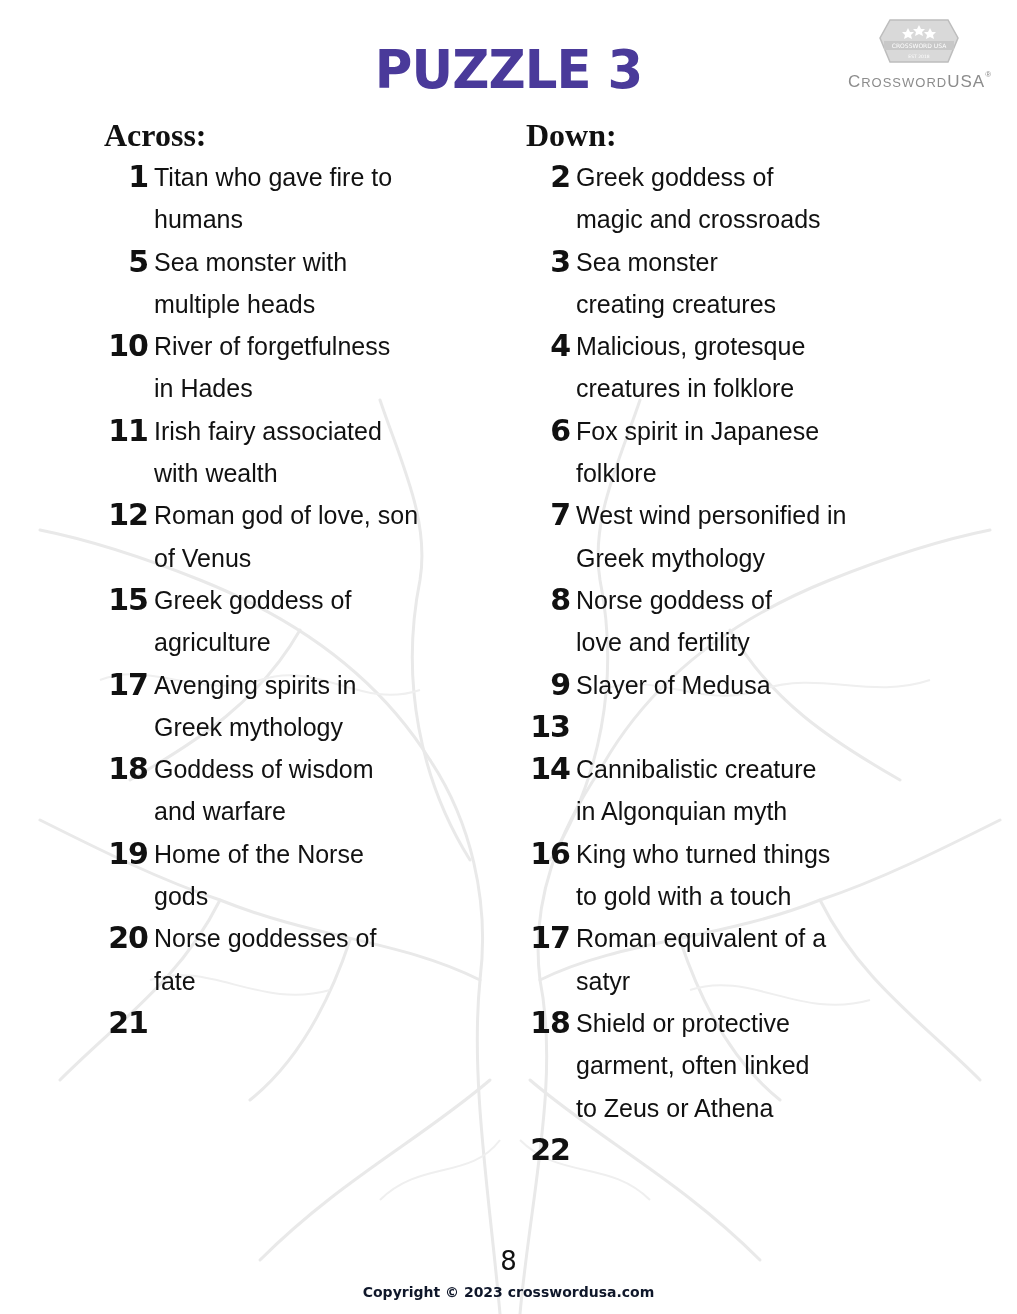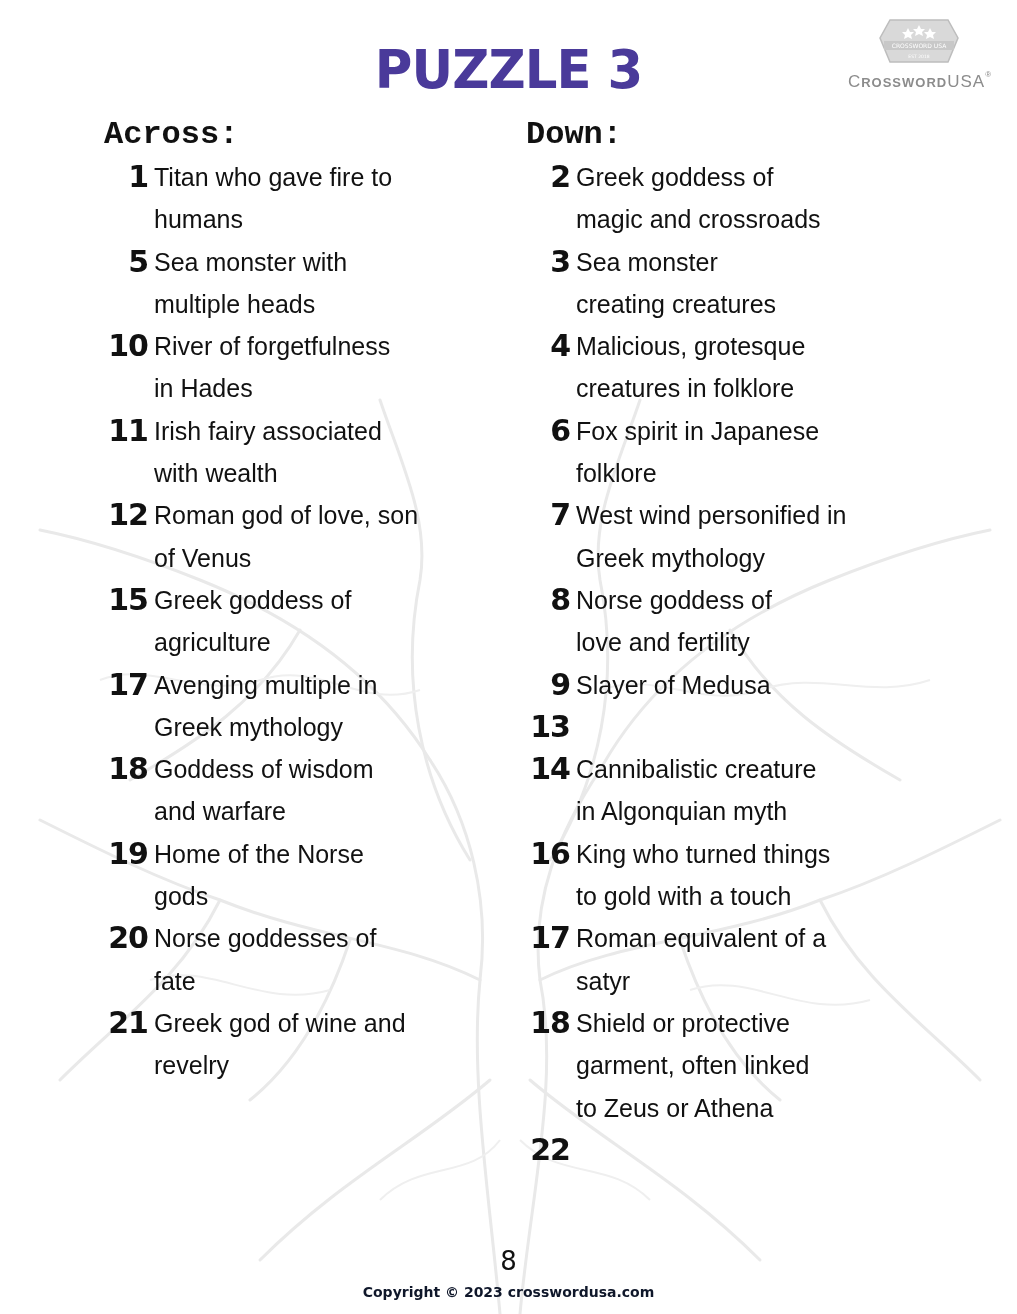--- a/index.html
+++ b/index.html
@@ -15,27 +15,27 @@
     letter-spacing:-1px; color:#4a3a9a; z-index:2; line-height:64px;
     transform:scaleX(0.95);
   }
   .logo { position:absolute; left:828px; top:14px; width:180px; height:80px; z-index:2; }
   .logo-badge { position:absolute; left:50px; top:2px; width:82px; height:50px; }
   .logo-text {
     position:absolute; left:4px; top:58px; width:176px; text-align:center;
     font-family:"Liberation Sans", sans-serif; font-size:17px; color:#8c8c8c;
     letter-spacing:1px; white-space:nowrap;
   }
-  .logo-text .sm { font-size:13px;font-weight:bold; }
+  .logo-text .sm { font-size:13px; }
   .logo-text sup { font-size:8px; vertical-align:top; position:relative; top:-2px; }
   .col { position:absolute; top:114px; z-index:2; }
   .col.across { left:104px; width:400px; }
   .col.down { left:526px; width:420px; }
   .heading {
-    font-family:Liberation Mono, monospace; font-weight:bold; font-size:32px;
+    font-family:Liberation Serif, serif; font-weight:bold; font-size:32px;
     line-height:42px; margin:0 0 0 0; color:#111;
   }
   .clue { display:flex; align-items:flex-start; font-size:33px; line-height:42.3px; }
   .num {
     flex:0 0 44px; text-align:right; font-family:"DejaVu Sans", sans-serif;
     font-weight:bold; font-size:30px; padding-right:0px; letter-spacing:-1px;
   }
   .txt {
     flex:1 1 auto; padding-left:6px;
     font-family:Liberation Sans, sans-serif;
@@ -126,42 +126,40 @@
       <span class="txt">Roman god of love, son
 of Venus</span>
     </div>
   <div class="clue">
       <span class="num">15</span>
       <span class="txt">Greek goddess of
 agriculture</span>
     </div>
   <div class="clue">
       <span class="num">17</span>
-      <span class="txt">Avenging multiple in
+      <span class="txt">Avenging spirits in
 Greek mythology</span>
     </div>
   <div class="clue">
       <span class="num">18</span>
       <span class="txt">Goddess of wisdom
 and warfare</span>
     </div>
   <div class="clue">
       <span class="num">19</span>
       <span class="txt">Home of the Norse
 gods</span>
     </div>
   <div class="clue">
       <span class="num">20</span>
       <span class="txt">Norse goddesses of
 fate</span>
     </div>
   <div class="clue">
       <span class="num">21</span>
-      <span class="txt">Greek god of wine and
-revelry</span>
     </div>
 </div>
 
 <div class="col down">
   <div class="heading">Down:</div>
   <div class="clue">
       <span class="num">2</span>
       <span class="txt">Greek goddess of
 magic and crossroads</span>
     </div>

